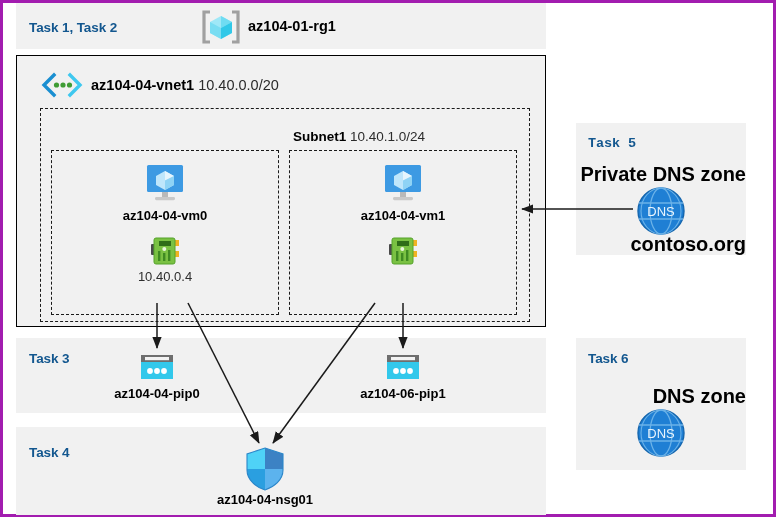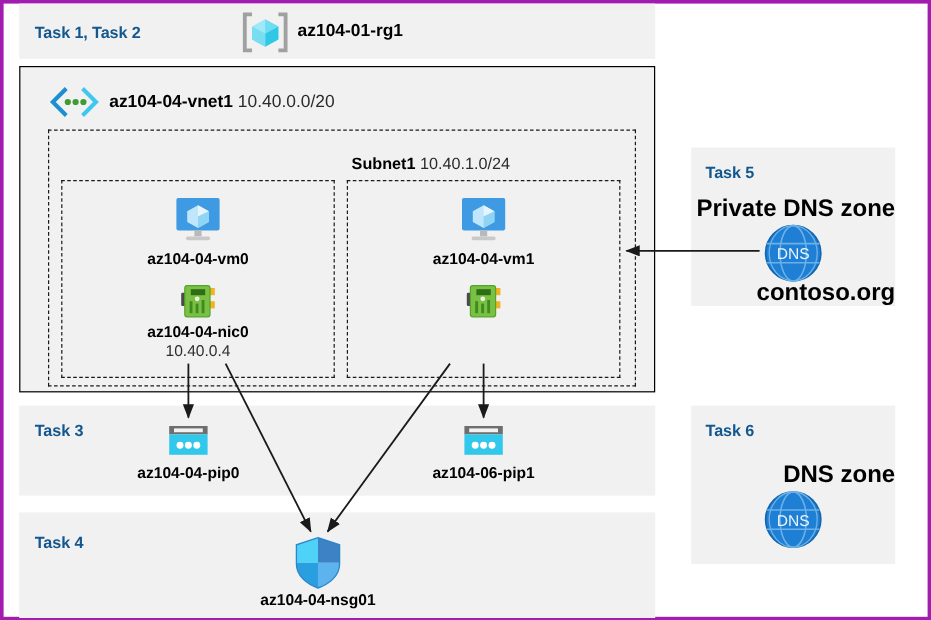--- a/index.html
+++ b/index.html
@@ -103,21 +103,20 @@
       <rect x="7" y="3" width="21" height="26" rx="2" fill="#7ac143"></rect>
       <rect x="7" y="3" width="21" height="26" rx="2" fill="none" stroke="#55a32a" stroke-width="1"></rect>
       <rect x="12" y="6" width="12" height="5" fill="#2f6d18"></rect>
       <rect x="11" y="16" width="2.4" height="10" fill="#3f8a22"></rect>
       <rect x="16" y="18" width="2.4" height="8" fill="#3f8a22"></rect>
       <rect x="21" y="15" width="2.4" height="11" fill="#3f8a22"></rect>
       <circle cx="17.3" cy="14" r="2" fill="#eaf7dd"></circle>
     </svg>
   </div>
   <div class="node" style="left:82px;top:266px;width:160px;">
-    <div class="nm">az104-04-nic0</div>
     <div class="ip">10.40.0.4</div>
   </div>
 
   <div class="ttl" style="left:290px;top:126px;">
     <b>Subnet1</b><span>&nbsp;</span><span class="thin">10.40.1.0/24</span>
   </div>
   <div class="dashed" style="left:286px;top:147px;width:228px;height:165px;"></div>
 
   <div style="position:absolute;left:376px;top:160px;width:48px;height:40px;">
     <svg viewBox="0 0 48 40" width="48" height="40">
@@ -193,21 +192,21 @@
         <rect x="4" y="23" width="18" height="23" fill="#2a9fe0"></rect>
         <rect x="22" y="23" width="18" height="23" fill="#5cb3ee"></rect>
       </g>
       <path d="M22 2 L40 8 L40 24 C40 34 31 41 22 44 C13 41 4 34 4 24 L4 8 Z" fill="none" stroke="#2b86c9" stroke-width="1.1"></path>
     </svg>
   </div>
   <div class="node" style="left:182px;top:489px;width:160px;">
     <div class="nm">az104-04-nsg01</div>
   </div>
 
-  <div class="task-label" style="left:585px;top:133px;">Task 5</div>
+  <div class="task-label" style="left:585px;top:133px;font-family:Liberation Mono, monospace;">Task 5</div>
   <div class="zone-title" style="left:573px;top:160px;width:170px;">Private DNS zone</div>
 
   <div style="position:absolute;left:633px;top:183px;width:50px;height:50px;">
     <svg viewBox="0 0 50 50" width="50" height="50">
       <circle cx="25" cy="25" r="23" fill="#1f7fd4"></circle>
       <circle cx="25" cy="25" r="23" fill="none" stroke="#1566ae" stroke-width="1.4"></circle>
       <ellipse cx="25" cy="25" rx="11" ry="23" fill="none" stroke="#6bb2e8" stroke-width="1.3"></ellipse>
       <ellipse cx="25" cy="25" rx="20" ry="23" fill="none" stroke="#6bb2e8" stroke-width="1.1"></ellipse>
       <line x1="3" y1="17" x2="47" y2="17" stroke="#6bb2e8" stroke-width="1.3"></line>
       <line x1="3" y1="33" x2="47" y2="33" stroke="#6bb2e8" stroke-width="1.3"></line>

